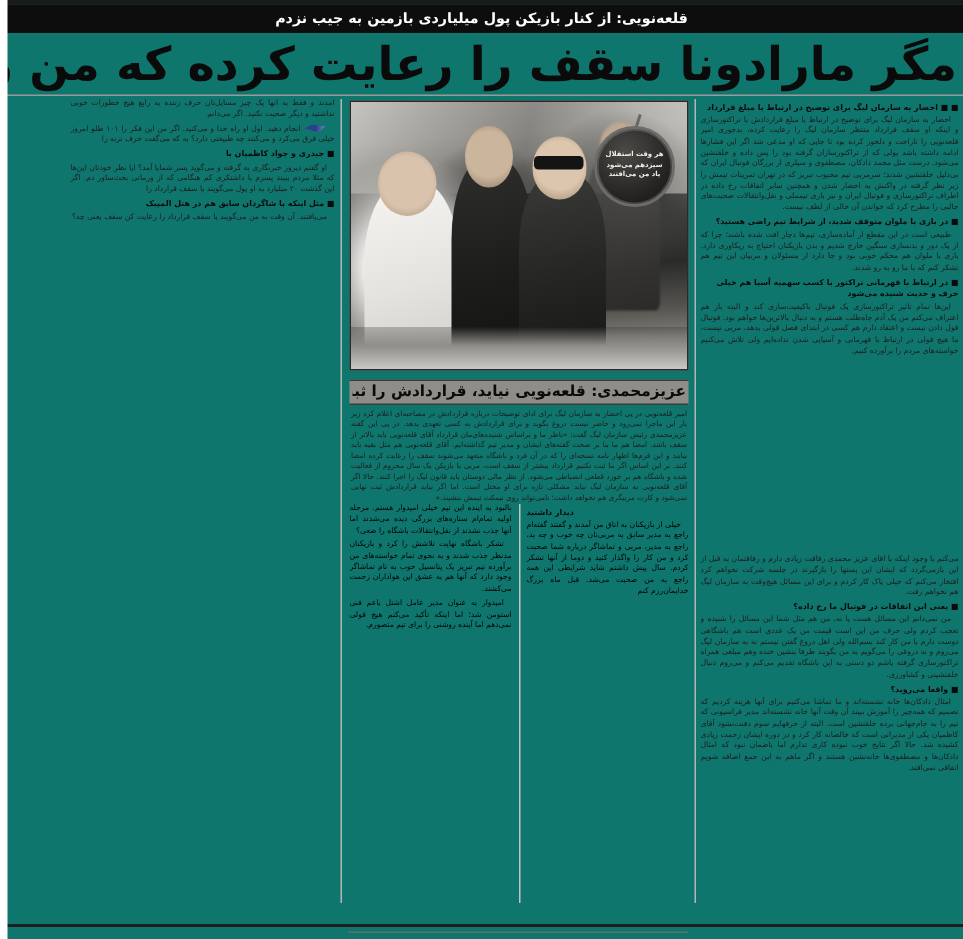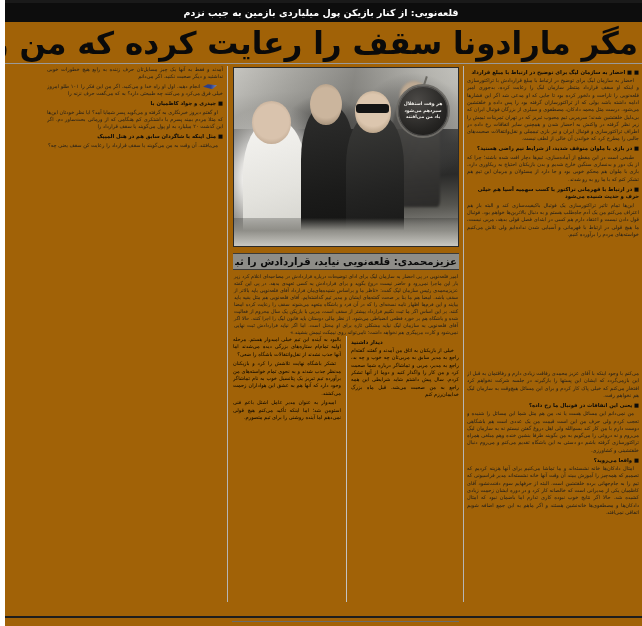--- a/index.html
+++ b/index.html
@@ -9,21 +9,21 @@
   }
   body {
     width: 642px; height: 626px;
     overflow: hidden;
     font-family: "DejaVu Sans", "Liberation Sans", sans-serif;
     direction: rtl;
   }
   .page {
     position: relative;
     width: 642px; height: 626px;
-    background: #a16207;
+    background: #0f766e;
     box-sizing: border-box;
   }
 
   
   .top-rule {
     position: absolute; top: 0; left: 0;
     width: 642px; height: 3px;
     background: #1a1a1a;
   }
   .kicker-band {

